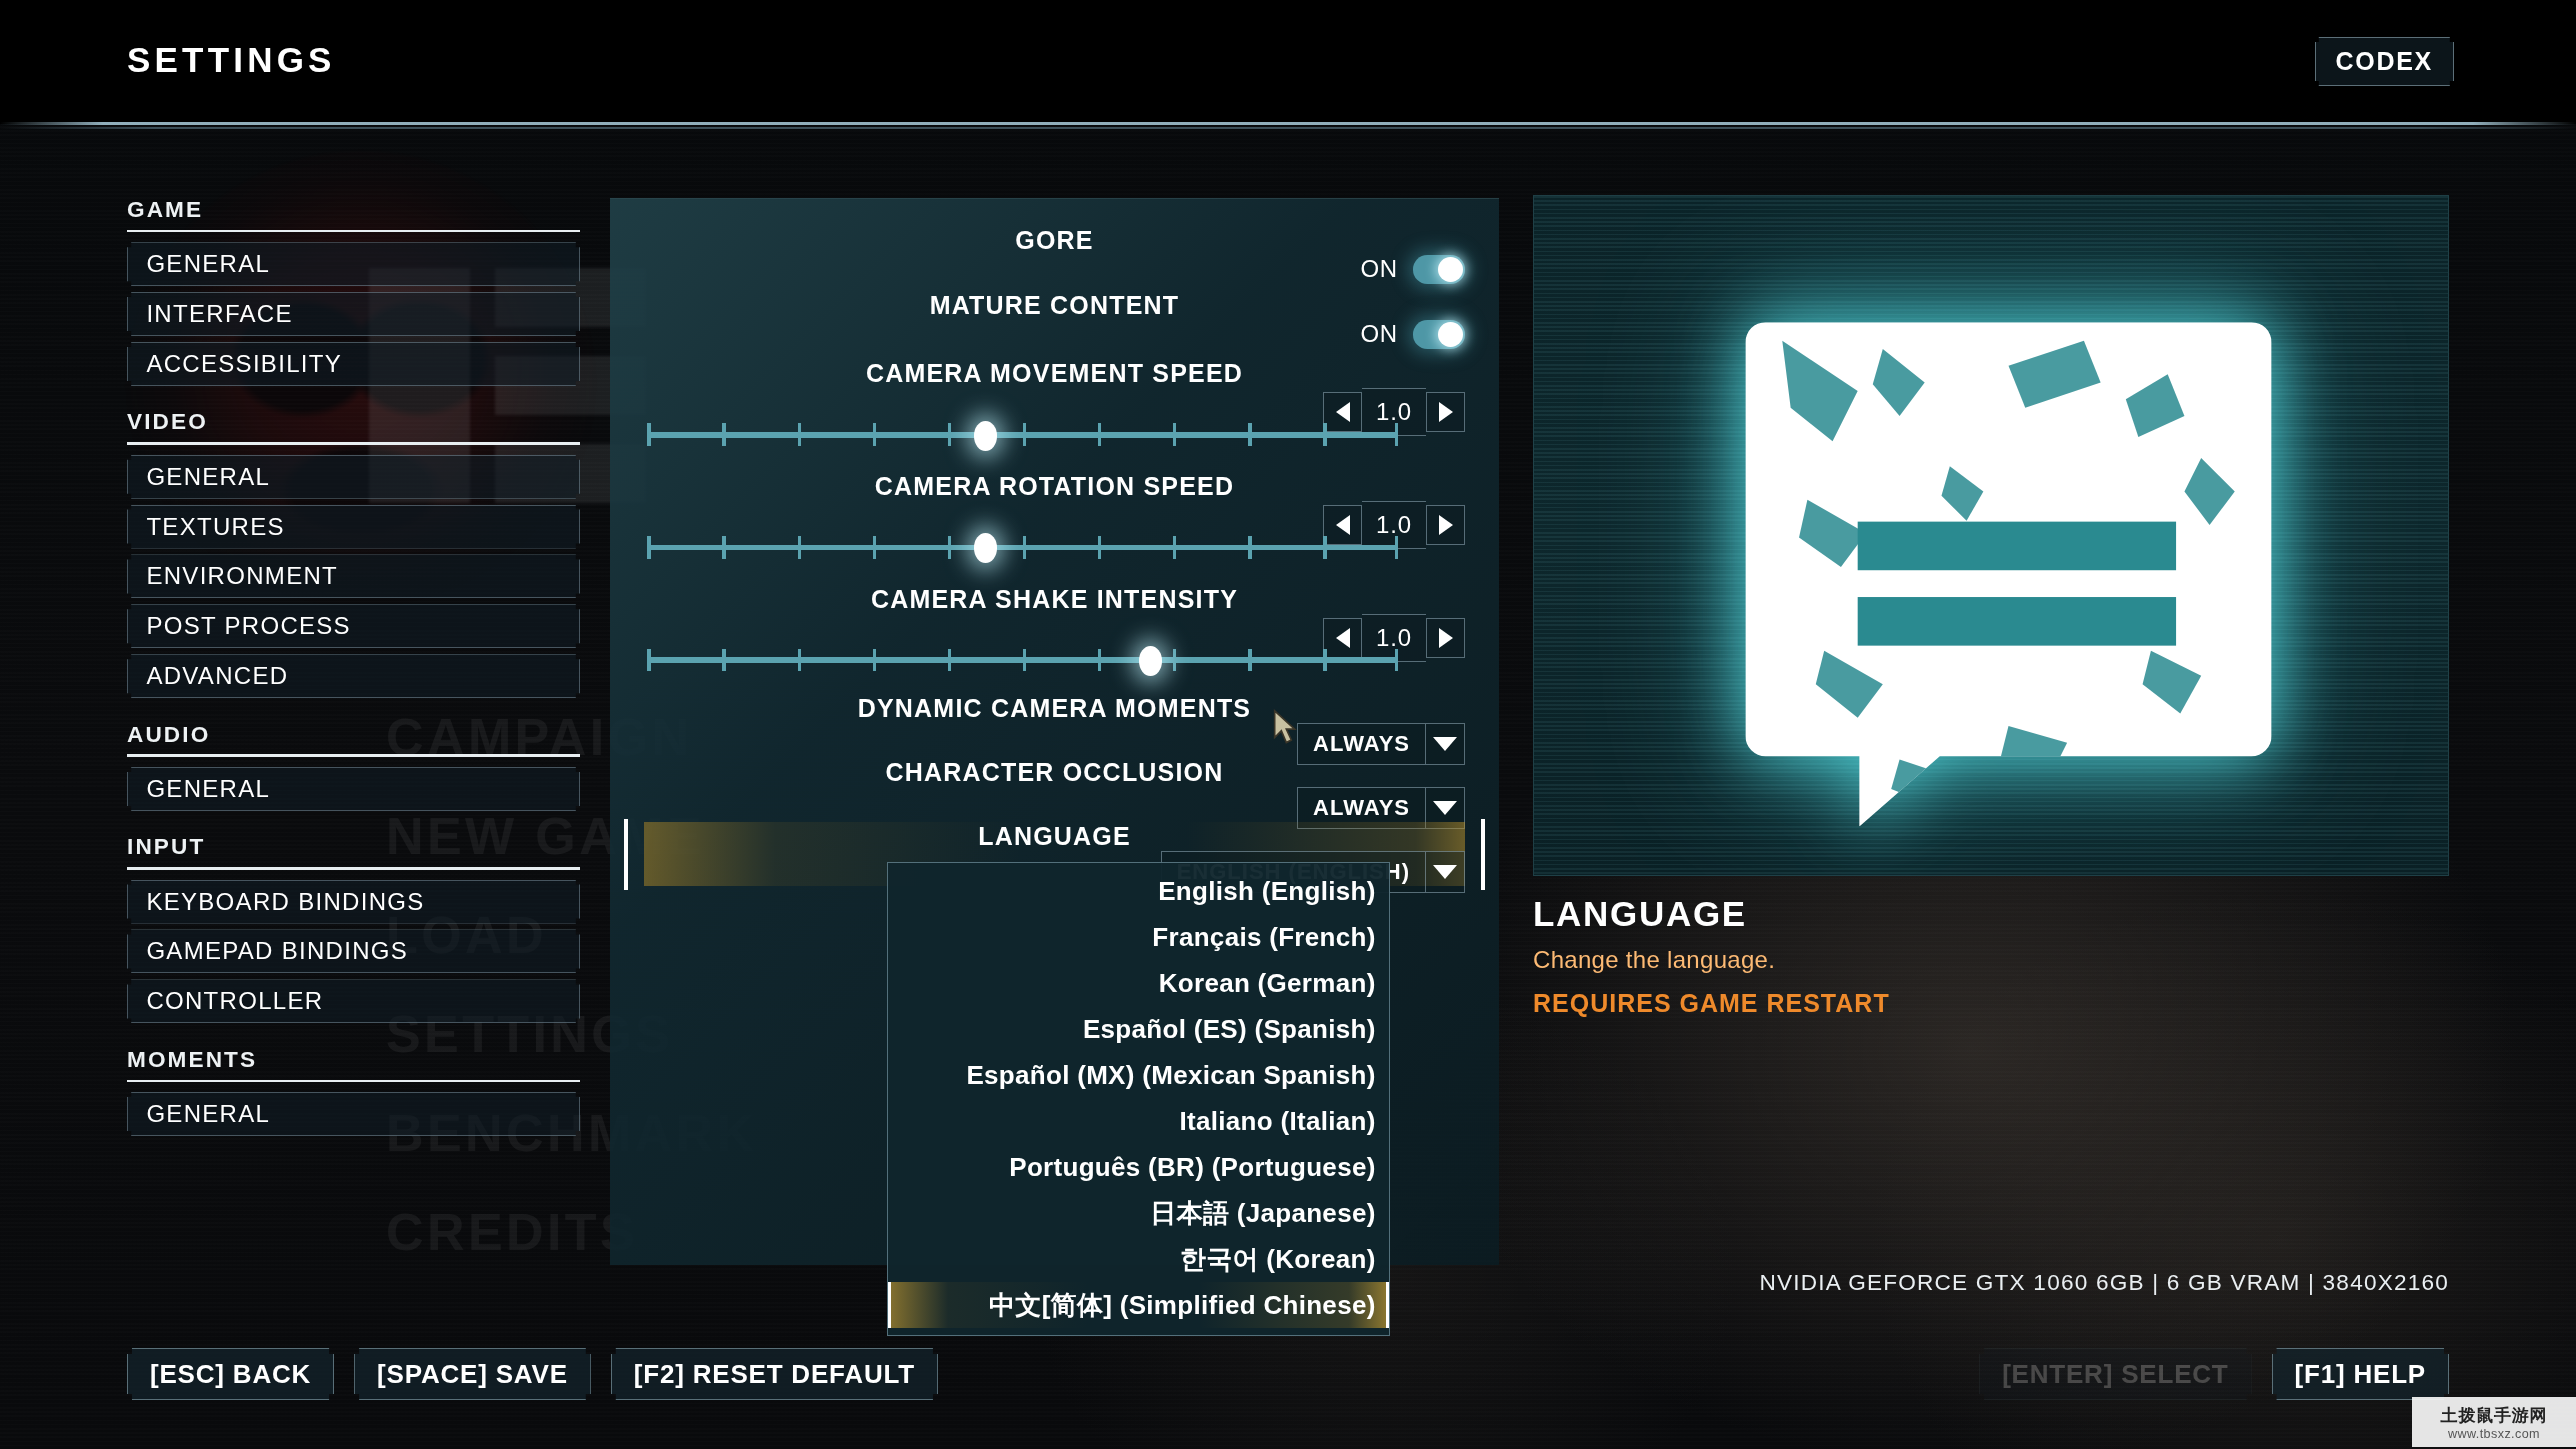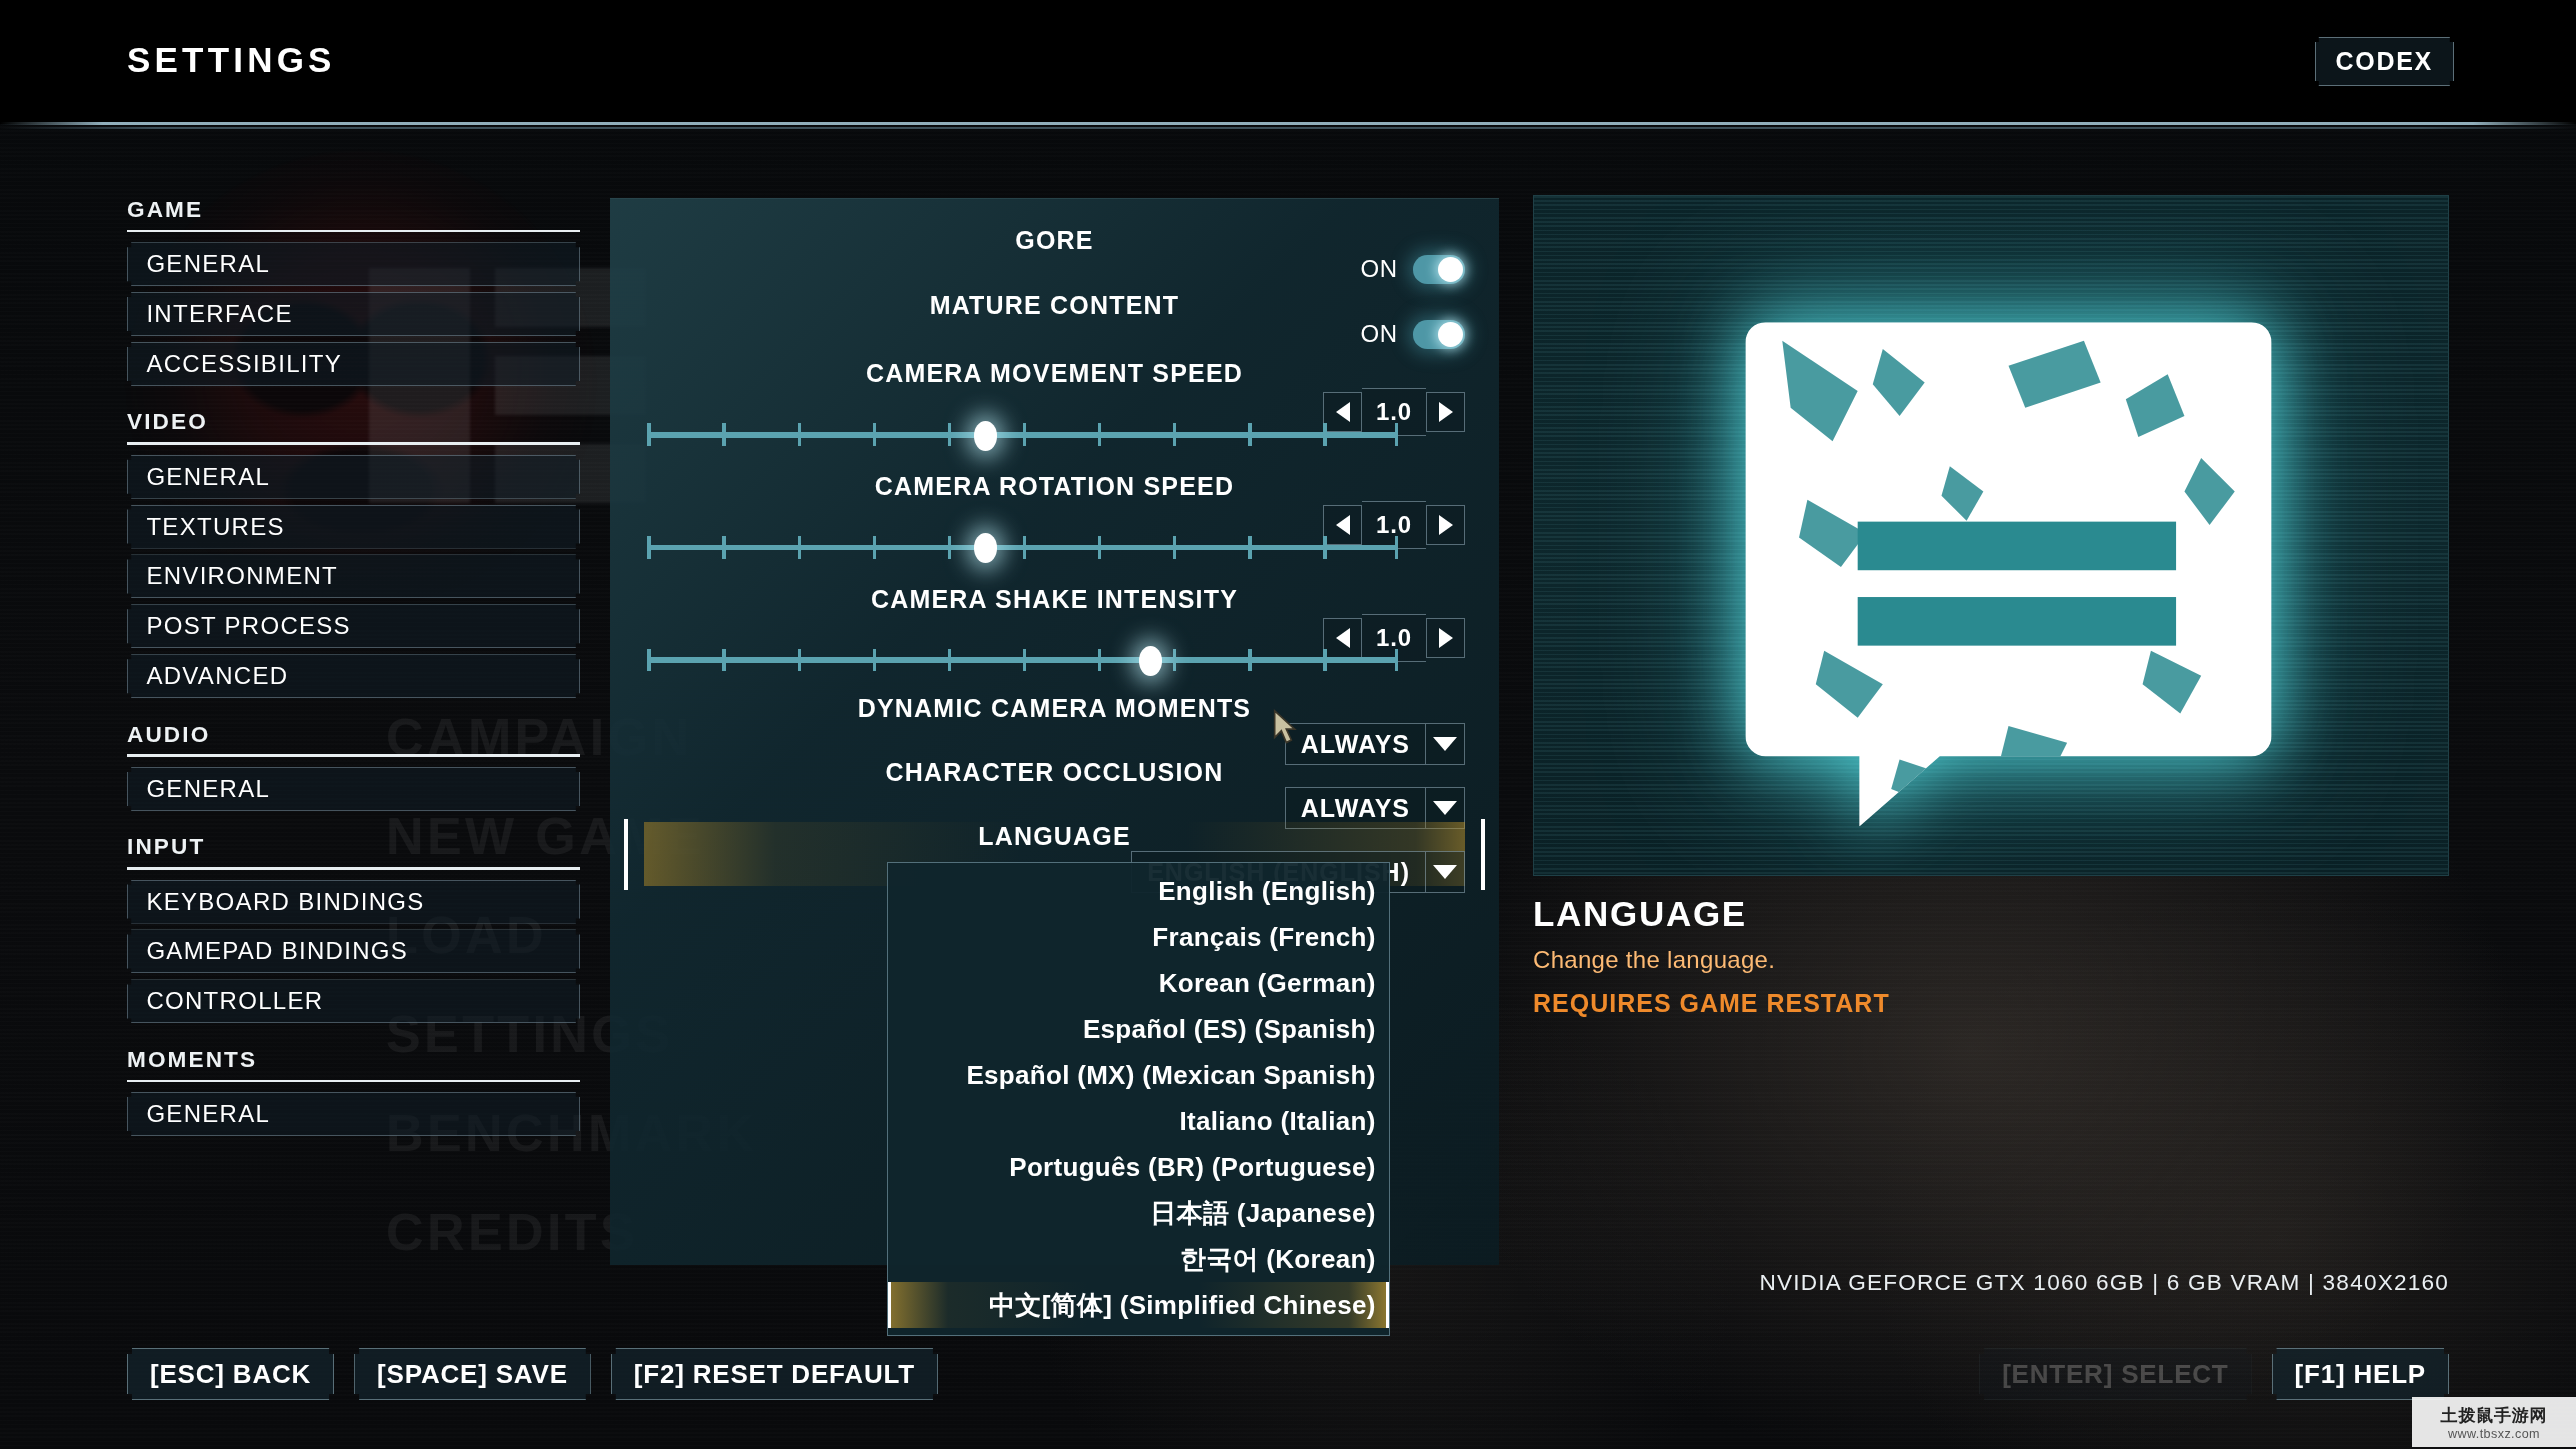--- a/index.html
+++ b/index.html
@@ -132,36 +132,36 @@
   .step-btn {
     width: 39px; height: 40px; border: 1.7px solid rgba(150,175,190,.55);
     display:flex; align-items:center; justify-content:center; background: rgba(12,26,32,.5);
   }
   .step-btn .tri { width:0; height:0; border-top: 10px solid transparent; border-bottom: 10px solid transparent; }
   .tri.left  { border-right: 14.3px solid #fff; }
   .tri.right { border-left: 14.3px solid #fff; }
   .step-val {
     width: 64px; height: 48px; border: 1.7px solid rgba(150,175,190,.55); border-left:none; border-right:none;
     display:flex; align-items:center; justify-content:center; background: rgba(12,26,32,.5);
-    font-size: 24px; font-weight:bold; color:#fff; letter-spacing:0.8px; font-stretch: condensed;
+    font-size: 24px; font-weight:normal; color:#fff; letter-spacing:0.8px; font-stretch: condensed;
   }
 
   .slider { position:relative; height: 39px; margin: 3.4px 0 0 3.4px; width: 751px; }
   .slider .track { position:absolute; left:0; top: 17px; width:100%; height: 5.9px; background:#5ba3b0; }
   .slider .tick { position:absolute; top: 8.4px; width: 3.4px; height: 22.6px; background:#5ba3b0; }
   .slider .knob {
     position:absolute; top: 5.9px; width: 23.5px; height: 30px; border-radius: 50%;
     background:#fff; box-shadow: 0 0 22px 7.5px rgba(190,240,250,.62); margin-left:-11.7px;
   }
 
   .dropdown { display:flex; align-items:center; }
   .dd-value {
     height: 42px; min-width: 126px; padding: 0 15px; border: 1.7px solid rgba(150,175,190,.55);
     display:flex; align-items:center; justify-content:center; background: rgba(12,26,32,.45);
-    font-size: 25px; font-weight: bold; color:#fff; letter-spacing:1px; font-stretch: condensed;
+    font-size: 22px; font-weight: bold; color:#fff; letter-spacing:1px; font-stretch: condensed;
   }
   .dd-arrow {
     width: 39px; height: 42px; border: 1.7px solid rgba(150,175,190,.55); border-left: none;
     display:flex; align-items:center; justify-content:center; background: rgba(12,26,32,.45);
   }
   .dd-arrow .tri-d { width:0;height:0; border-left: 12.6px solid transparent; border-right: 12.6px solid transparent; border-top: 14.3px solid #fff; }
 
   
   .srow.selected {
     background: linear-gradient(90deg, rgba(168,132,40,.55) 0%, rgba(120,96,34,.18) 16%, rgba(40,70,78,.0) 46%,

